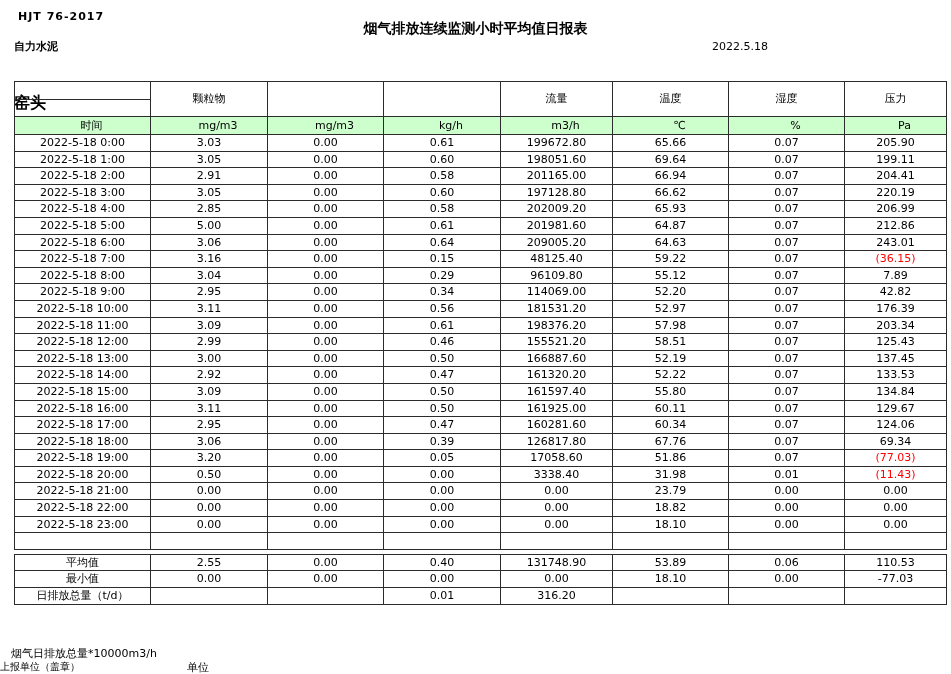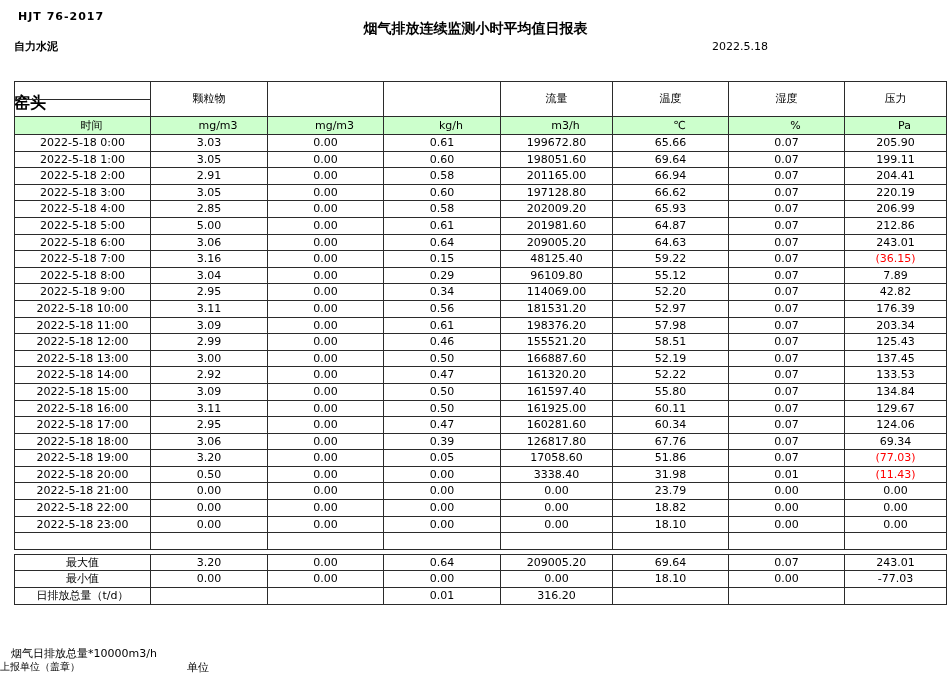--- a/index.html
+++ b/index.html
@@ -334,28 +334,28 @@
         <col style="width:117px">
         <col style="width:116px">
         <col style="width:117px">
       <col style="width:112px">
         <col style="width:116px">
         <col style="width:116px">
         <col style="width:102px">
     </colgroup>
     <tbody id="summary-rows">
         <tr>
-          <td>最大值</td>
-          <td>3.20</td>
-          <td>0.00</td>
-          <td>0.64</td>
-          <td>209005.20</td>
-          <td>69.64</td>
-          <td>0.07</td>
-          <td>243.01</td>
+          <td>平均值</td>
+          <td>2.55</td>
+          <td>0.00</td>
+          <td>0.40</td>
+          <td>131748.90</td>
+          <td>53.89</td>
+          <td>0.06</td>
+          <td>110.53</td>
         </tr>
         <tr>
           <td>最小值</td>
           <td>0.00</td>
           <td>0.00</td>
           <td>0.00</td>
           <td>0.00</td>
           <td>18.10</td>
           <td>0.00</td>
           <td>-77.03</td>

